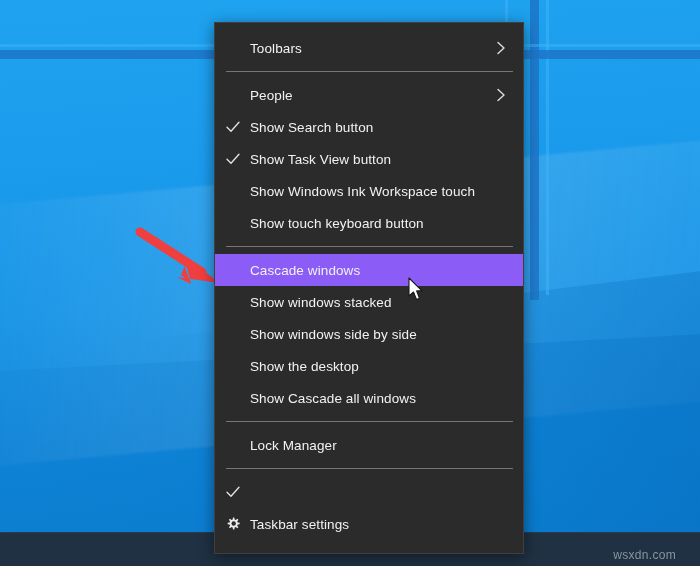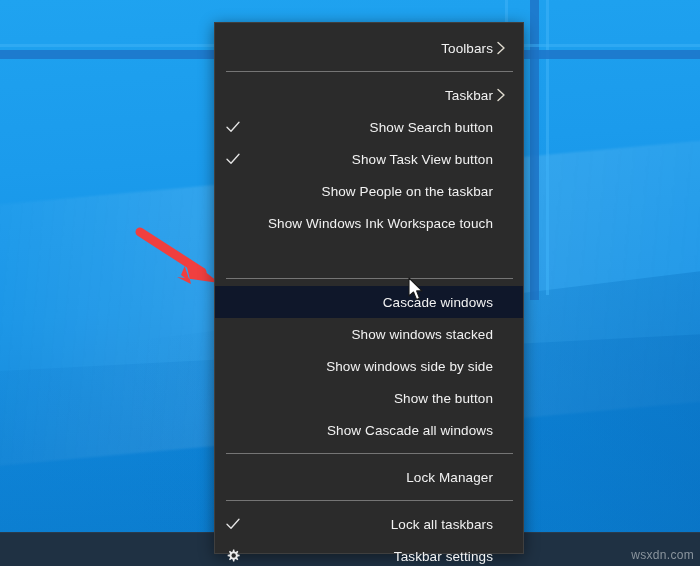--- a/index.html
+++ b/index.html
@@ -86,21 +86,21 @@
     position: absolute;
     left: 0;
     right: 0;
     bottom: 0;
     height: 33px;
     background: #1f3143;
     border-top: 1px solid rgba(255,255,255,0.05);
   }
   #watermark {
     position: absolute;
-    right: 6px;
+    right: 24px;
     bottom: 4px;
     color: #8a949d;
     font-size: 12px;
     letter-spacing: 0.3px;
     font-family: "Liberation Sans", sans-serif;
   }
 
   
   #arrow {
     position: absolute;
@@ -130,38 +130,37 @@
   .menu-item {
     position: relative;
     height: 32px;
     display: flex;
     align-items: center;
     padding: 0 14px 0 0;
     box-sizing: border-box;
     cursor: default;
   }
   .menu-item.highlight {
-    background: #0f172a;
+    background: #8b5cf6;
   }
   .mi-gutter {
     width: 35px;
     min-width: 35px;
     height: 100%;
     display: flex;
     align-items: center;
     justify-content: center;
   }
   .mi-label {
     flex: 1;
     font-size: 13.5px;
     color: #f2f2f2;
     letter-spacing: 0.1px;
     white-space: nowrap;
     font-family: "Liberation Sans", sans-serif;
-    text-align: right;
   }
   .mi-chevron {
     width: 16px;
     display: flex;
     align-items: center;
     justify-content: center;
     color: #d8d4c8;
   }
 
   .separator {
@@ -219,21 +218,21 @@
           <div class="mi-label">Toolbars</div>
           <div class="mi-chevron">
             <svg width="10" height="14" viewBox="0 0 10 14">
               <path d="M2 1.5 L8 7 L2 12.5" fill="none" stroke="#e0dcd0" stroke-width="1.4" stroke-linecap="round" stroke-linejoin="round"></path>
             </svg>
           </div>
         </div>
         <div class="separator"></div>
         <div class="menu-item">
           <div class="mi-gutter"></div>
-          <div class="mi-label">Taskbar</div>
+          <div class="mi-label">People</div>
           <div class="mi-chevron">
             <svg width="10" height="14" viewBox="0 0 10 14">
               <path d="M2 1.5 L8 7 L2 12.5" fill="none" stroke="#e0dcd0" stroke-width="1.4" stroke-linecap="round" stroke-linejoin="round"></path>
             </svg>
           </div>
         </div>
         <div class="menu-item">
           <div class="mi-gutter check">
             <svg width="14" height="12" viewBox="0 0 14 12">
               <path d="M1 6.2 L5 10.2 L13 1.2" fill="none" stroke="#e6e6e6" stroke-width="1.3" stroke-linecap="round" stroke-linejoin="round"></path>
@@ -246,72 +245,67 @@
           <div class="mi-gutter check">
             <svg width="14" height="12" viewBox="0 0 14 12">
               <path d="M1 6.2 L5 10.2 L13 1.2" fill="none" stroke="#e6e6e6" stroke-width="1.3" stroke-linecap="round" stroke-linejoin="round"></path>
             </svg>
           </div>
           <div class="mi-label">Show Task View button</div>
           <div class="mi-chevron"></div>
         </div>
         <div class="menu-item">
           <div class="mi-gutter"></div>
-          <div class="mi-label">Show People on the taskbar</div>
-          <div class="mi-chevron"></div>
-        </div>
-        <div class="menu-item">
-          <div class="mi-gutter"></div>
           <div class="mi-label">Show Windows Ink Workspace touch</div>
           <div class="mi-chevron"></div>
         </div>
         <div class="menu-item">
           <div class="mi-gutter"></div>
+          <div class="mi-label">Show touch keyboard button</div>
           <div class="mi-chevron"></div>
         </div>
         <div class="separator"></div>
         <div class="menu-item highlight">
           <div class="mi-gutter"></div>
           <div class="mi-label">Cascade windows</div>
           <div class="mi-chevron"></div>
         </div>
         <div class="menu-item">
           <div class="mi-gutter"></div>
           <div class="mi-label">Show windows stacked</div>
           <div class="mi-chevron"></div>
         </div>
         <div class="menu-item">
           <div class="mi-gutter"></div>
           <div class="mi-label">Show windows side by side</div>
           <div class="mi-chevron"></div>
         </div>
         <div class="menu-item">
           <div class="mi-gutter"></div>
-          <div class="mi-label">Show the button</div>
+          <div class="mi-label">Show the desktop</div>
           <div class="mi-chevron"></div>
         </div>
         <div class="menu-item">
           <div class="mi-gutter"></div>
           <div class="mi-label">Show Cascade all windows</div>
           <div class="mi-chevron"></div>
         </div>
         <div class="separator"></div>
         <div class="menu-item">
           <div class="mi-gutter"></div>
           <div class="mi-label">Lock Manager</div>
           <div class="mi-chevron"></div>
         </div>
         <div class="separator"></div>
         <div class="menu-item">
           <div class="mi-gutter check">
             <svg width="14" height="12" viewBox="0 0 14 12">
               <path d="M1 6.2 L5 10.2 L13 1.2" fill="none" stroke="#e6e6e6" stroke-width="1.3" stroke-linecap="round" stroke-linejoin="round"></path>
             </svg>
           </div>
-          <div class="mi-label">Lock all taskbars</div>
           <div class="mi-chevron"></div>
         </div>
         <div class="menu-item">
           <div class="mi-gutter gear">
             <svg width="14" height="14" viewBox="0 0 16 16">
               <path d="M8 0.6 L9.5 0.6 L9.9 2.8 L11.2 3.4 L13 2.1 L14.1 3.2 L12.8 5 L13.4 6.3 L15.6 6.7 L15.6 8.2 L13.4 8.6 L12.8 9.9 L14.1 11.7 L13 12.8 L11.2 11.5 L9.9 12.1 L9.5 14.3 L8 14.3 L7.6 12.1 L6.3 11.5 L4.5 12.8 L3.4 11.7 L4.7 9.9 L4.1 8.6 L1.9 8.2 L1.9 6.7 L4.1 6.3 L4.7 5 L3.4 3.2 L4.5 2.1 L6.3 3.4 L7.6 2.8 Z" fill="#ececec"></path>
               <circle cx="8.75" cy="7.45" r="2.5" fill="#2b2b2b"></circle>
             </svg>
           </div>
           <div class="mi-label">Taskbar settings</div>

